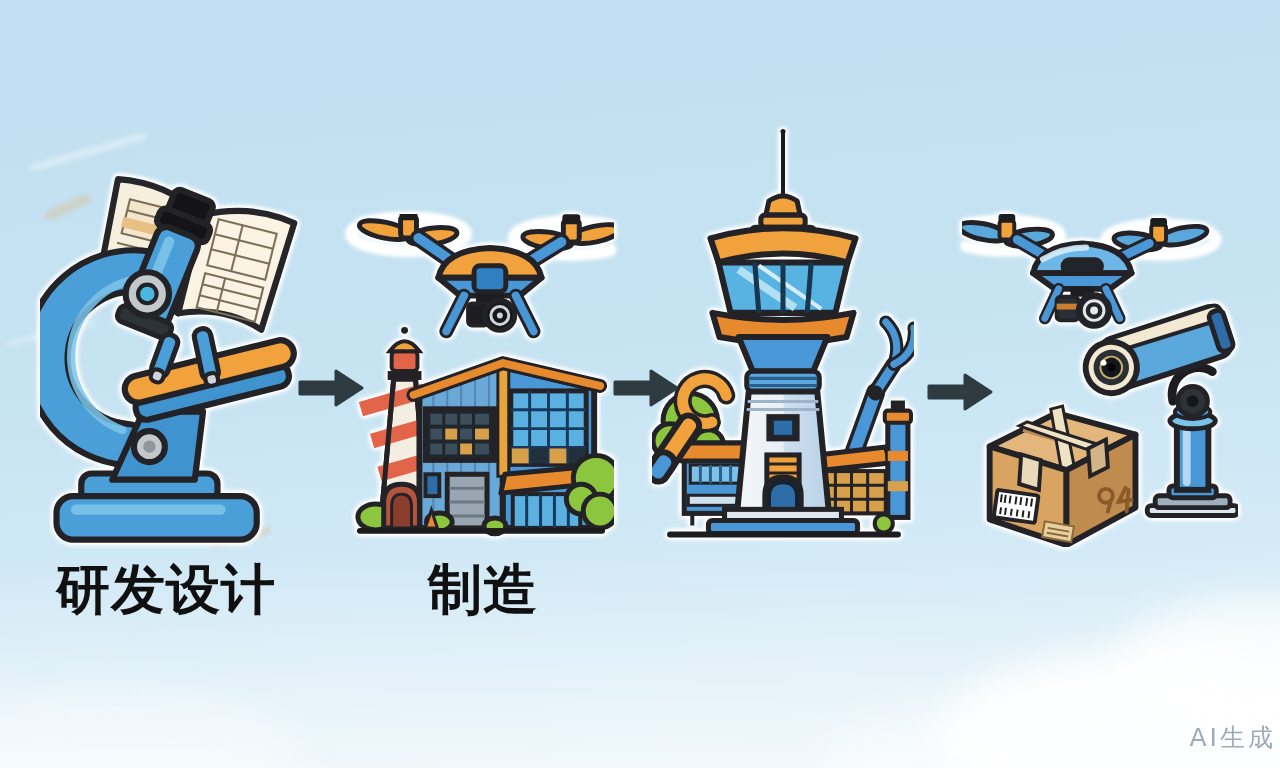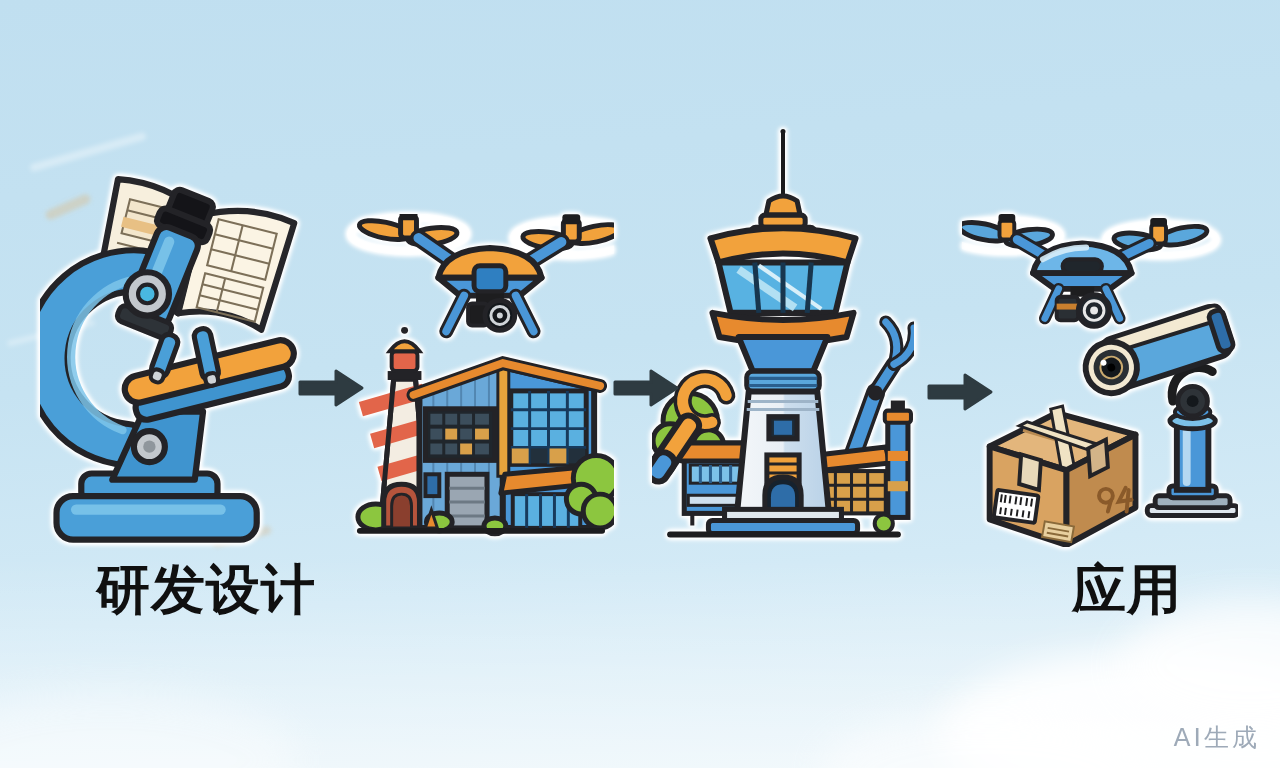--- a/index.html
+++ b/index.html
@@ -15,21 +15,21 @@
   .bottom-haze{position:absolute;left:0;right:0;bottom:0;height:210px;
     background:linear-gradient(180deg,rgba(255,255,255,0),rgba(255,255,255,.5));}
   
   .sticker svg{filter:drop-shadow(0 0 2px #fff) drop-shadow(0 0 2px #fff) drop-shadow(0 0 1.5px #fff);}
   .stage-label{
     position:absolute;top:560px;width:300px;text-align:center;
     font-size:54px;font-weight:900;color:#101010;line-height:1.1;
     letter-spacing:1px;
   }
   .watermark{
-    position:absolute;right:20px;bottom:14px;font-size:25px;letter-spacing:3px;
+    position:absolute;right:4px;bottom:14px;font-size:25px;letter-spacing:3px;
     color:rgba(125,142,160,.75);font-weight:400;
   }
 </style>
 </head>
 <body>
 
 <div class="canvas">
 
   <div class="bottom-haze"></div>
   <div class="cloud" style="left:940px;top:650px;width:430px;height:170px;"></div>
@@ -463,18 +463,18 @@
     <svg width="68" height="44" viewBox="0 0 68 44">
         <path d="M3 16 H39 V5 L65 22 L39 39 V28 H3 Z" fill="#2e3b41" stroke="#2e3b41" stroke-width="3" stroke-linejoin="round"></path>
       </svg>
   </div>
   <div class="abs" style="left:926px;top:370px;">
     <svg width="68" height="44" viewBox="0 0 68 44">
         <path d="M3 16 H39 V5 L65 22 L39 39 V28 H3 Z" fill="#2e3b41" stroke="#2e3b41" stroke-width="3" stroke-linejoin="round"></path>
       </svg>
   </div>
 
-  <div class="stage-label" style="left:16px;text-align:right;">研发设计</div>
-  <div class="stage-label" style="left:977px;">应用</div>
+  <div class="stage-label" style="left:16px;">研发设计</div>
+  <div class="stage-label" style="left:333px;">制造</div>
 
   <div class="watermark">AI生成</div>
 
 </div>
 
 </body></html>

